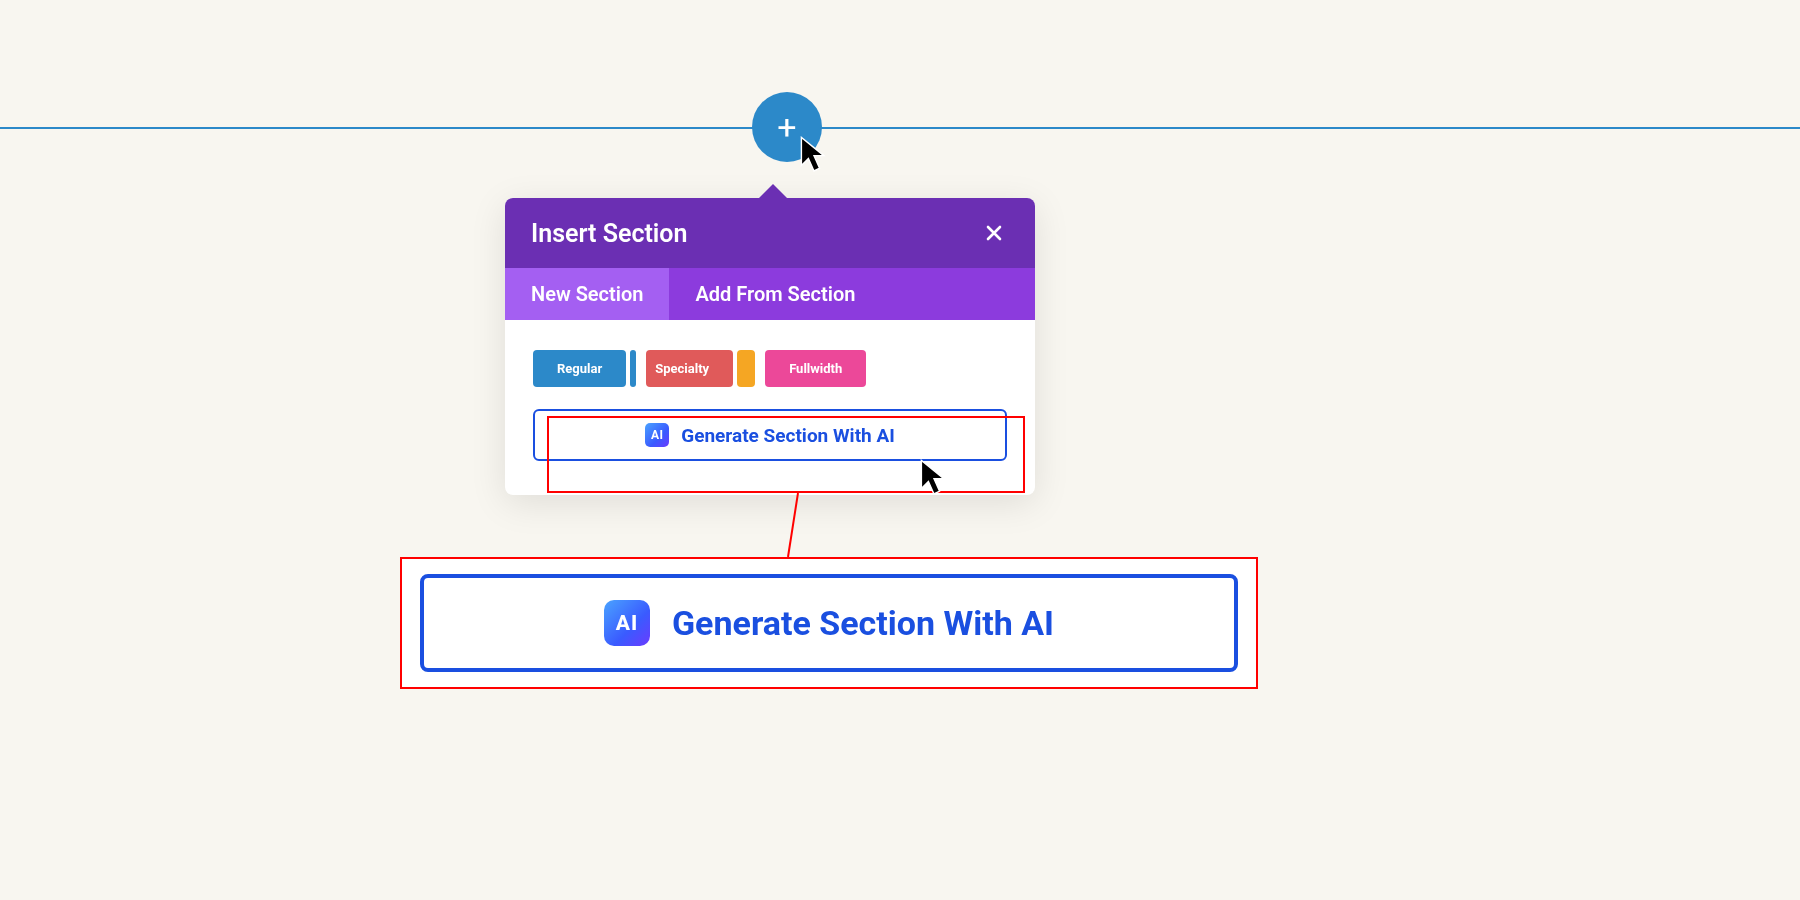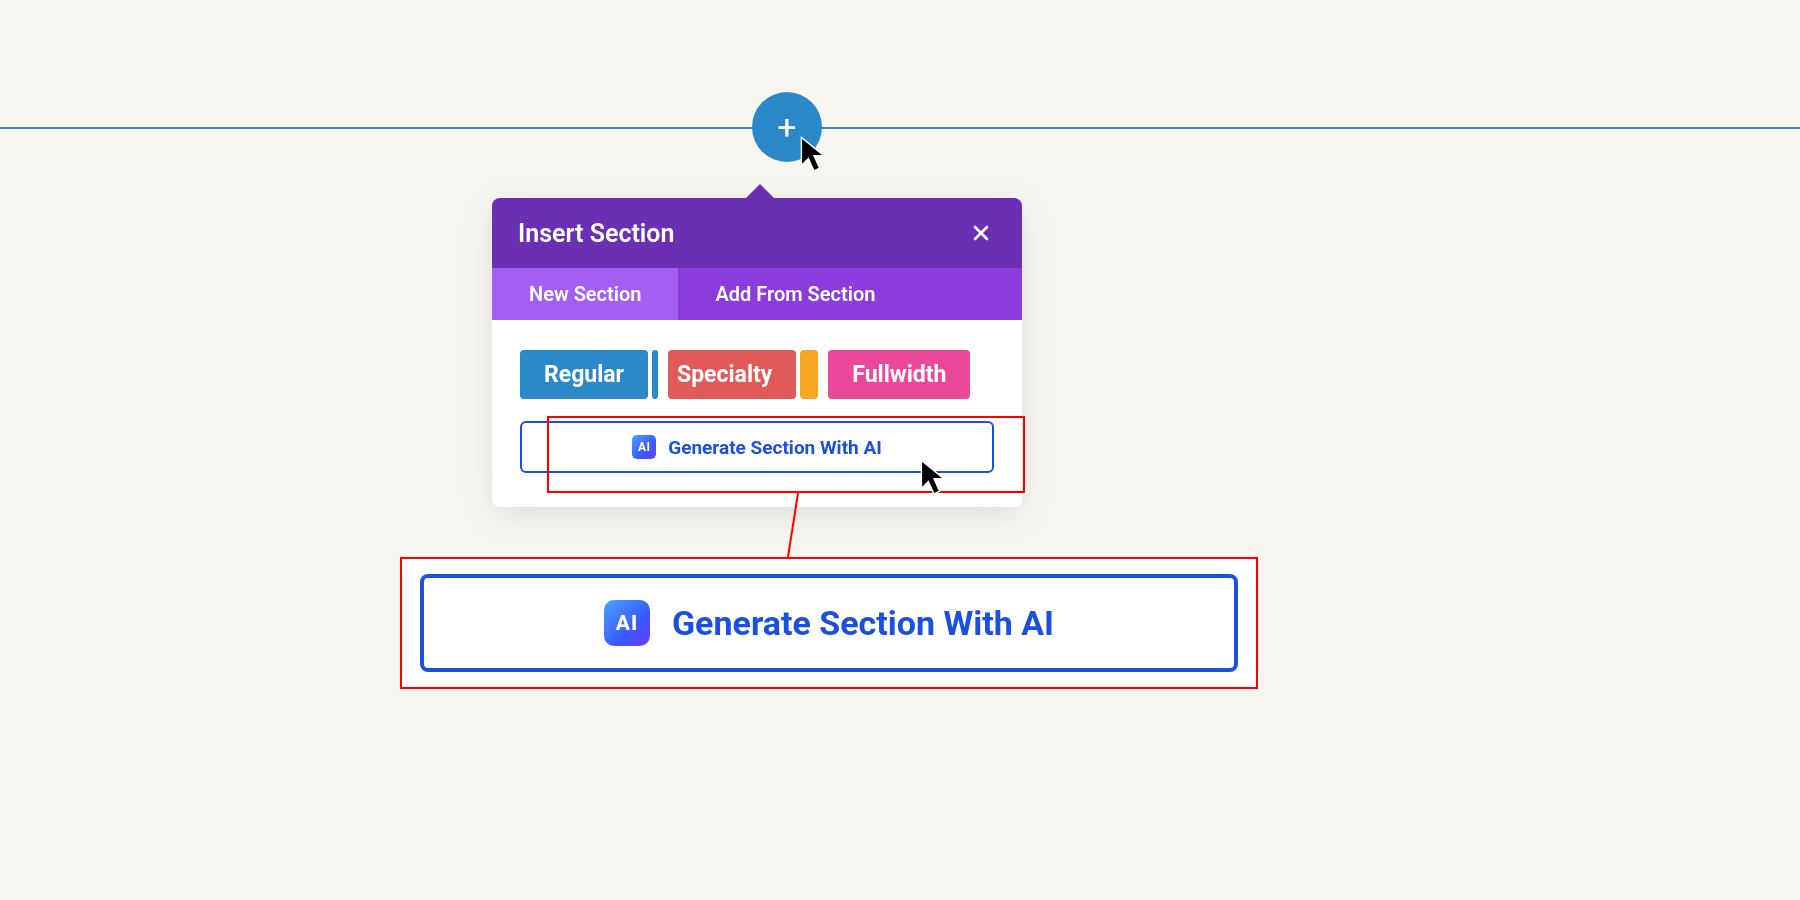--- a/index.html
+++ b/index.html
@@ -48,21 +48,21 @@
     left: 800px;
     width: 28px;
     height: 36px;
     pointer-events: none;
   }
 
   
   .popover {
     position: absolute;
     top: 198px;
-    left: 492px;
+    left: 505px;
     width: 530px;
     background: #fff;
     border-radius: 8px;
     box-shadow: 0 8px 36px rgba(0,0,0,0.10);
     overflow: visible;
   }
   
   .popover::before {
     content: "";
     position: absolute;
@@ -93,21 +93,21 @@
     display: flex; align-items: center; justify-content: center;
     cursor: pointer;
   }
   .close-btn svg { width: 20px; height: 20px; }
 
   .popover-tabs {
     display: flex;
     background: #8c3bdd;
   }
   .popover-tab {
-    padding: 14px 37px;
+    padding: 14px 26px;
     font-size: 20px;
     font-weight: 600;
     color: #fff;
     cursor: pointer;
   }
   .popover-tab.active {
     background: #a45ff2;
   }
 
   .popover-body {
@@ -116,21 +116,21 @@
   }
 
   .type-row {
     display: flex;
     gap: 10px;
     align-items: stretch;
   }
   .type-group { display: flex; align-items: stretch; }
   .type-btn {
     padding: 11px 24px;
-    font-size: 23px;
+    font-size: 13px;
     font-weight: 700;
     color: #fff;
     border-radius: 4px;
     cursor: pointer;
     white-space: nowrap;
   }
   .type-regular { background: #2c89c9; }
   .type-regular-sliver { width: 6px; background: #2c89c9; border-radius: 3px; margin-left: 4px; }
   .type-specialty { background: #e05a5a; padding-left: 9px; }
   .type-specialty-sliver { width: 18px; background: #f5a623; border-radius: 4px; margin-left: 4px; }

